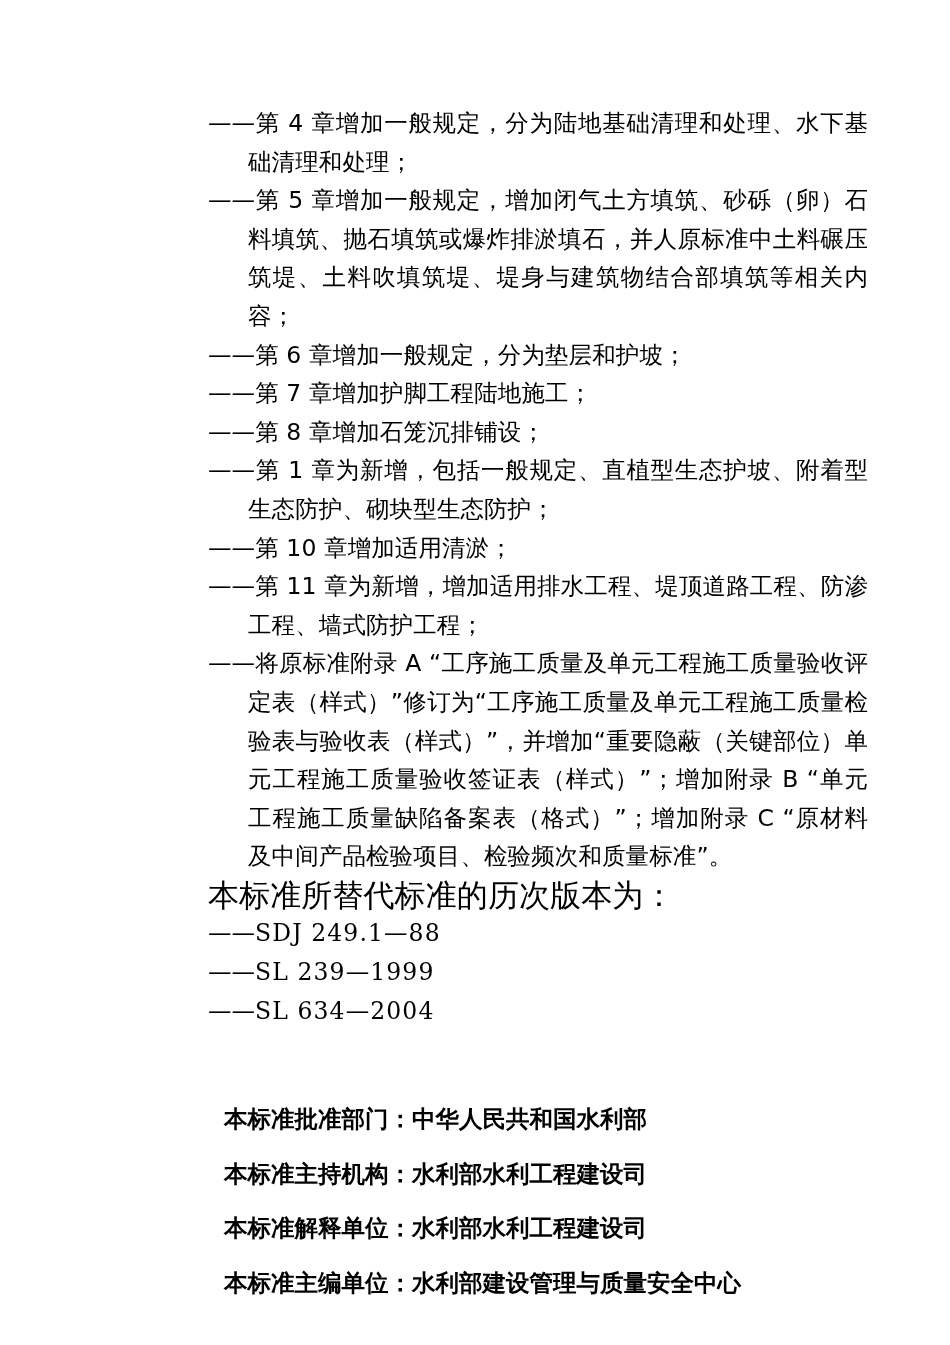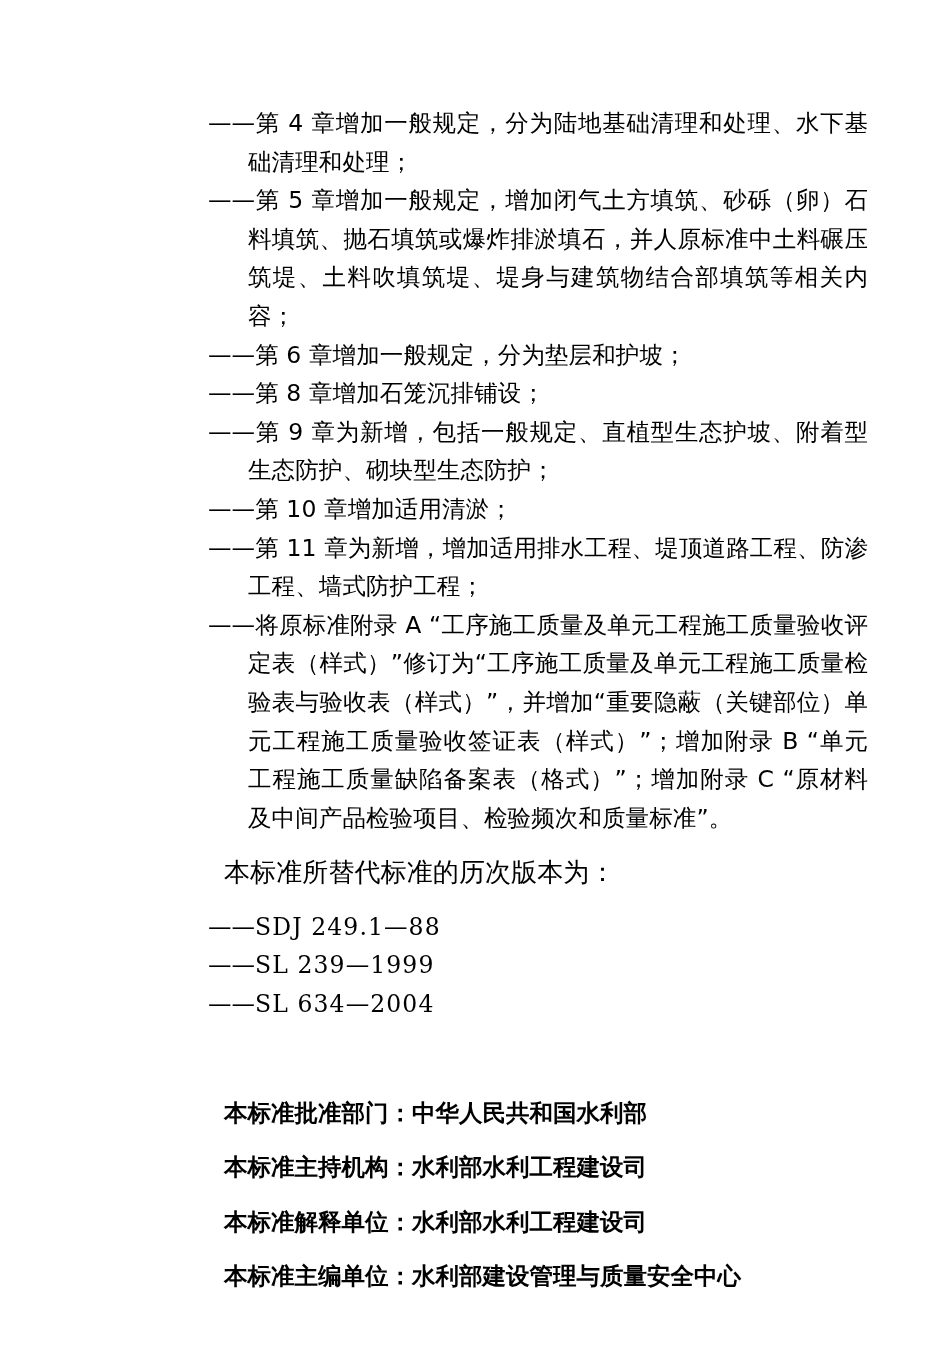--- a/index.html
+++ b/index.html
@@ -41,24 +41,24 @@
     text-align: justify;
     text-justify: inter-character;
     padding-left: 40px;
     text-indent: -40px;
     margin: 0;
     word-break: break-all;
   }
 
   
   .plain-line {
-    font-size: 26px;
+    font-size: 31px;
     line-height: 38.6px;
     letter-spacing: 0.1px;
-    margin: 16px;
+    margin: 0;
     white-space: nowrap;
   }
 
   
   .code-item {
     font-size: 23.5px;
     line-height: 38.6px;
     margin: 0;
     white-space: nowrap;
     font-family: "DejaVu Serif", "Liberation Serif", serif;
@@ -92,22 +92,23 @@
 </head>
 <body>
 
 <div id="page">
   <div id="content">
 
     <div>
       <p class="dash-item"><span>——第 4 章增加一般规定，分为陆地基础清理和处理、水下基础清理和处理；</span></p>
       <p class="dash-item"><span>——第 5 章增加一般规定，增加闭气土方填筑、砂砾（卵）石料填筑、抛石填筑或爆炸排淤填石，并人原标准中土料碾压筑堤、土料吹填筑堤、堤身与建筑物结合部填筑等相关内容；</span></p>
       <p class="dash-item"><span>——第 6 章增加一般规定，分为垫层和护坡；</span></p>
+      <p class="dash-item"><span>——第 7 章增加护脚工程陆地施工；</span></p>
       <p class="dash-item"><span>——第 8 章增加石笼沉排铺设；</span></p>
-      <p class="dash-item"><span>——第 9 章为新增，包括一般规定、直植型生态护坡、附着型生态防护、砌块型生态防护；</span></p>
+      <p class="dash-item"><span>——第 1 章为新增，包括一般规定、直植型生态护坡、附着型生态防护、砌块型生态防护；</span></p>
       <p class="dash-item"><span>——第 10 章增加适用清淤；</span></p>
       <p class="dash-item"><span>——第 11 章为新增，增加适用排水工程、堤顶道路工程、防渗工程、墙式防护工程；</span></p>
       <p class="dash-item"><span>——将原标准附录 A “工序施工质量及单元工程施工质量验收评定表（样式）”修订为“工序施工质量及单元工程施工质量检验表与验收表（样式）”，并增加“重要隐蔽（关键部位）单元工程施工质量验收签证表（样式）”；增加附录 B “单元工程施工质量缺陷备案表（格式）”；增加附录 C “原材料及中间产品检验项目、检验频次和质量标准”。</span></p>
     </div>
 
     <div>
       <p class="plain-line">本标准所替代标准的历次版本为：</p>
       <p class="code-item"><span class="dash">——</span><span class="code">SDJ 249.1—88</span></p>
       <p class="code-item"><span class="dash">——</span><span class="code">SL 239—1999</span></p>
       <p class="code-item"><span class="dash">——</span><span class="code">SL 634—2004</span></p>

